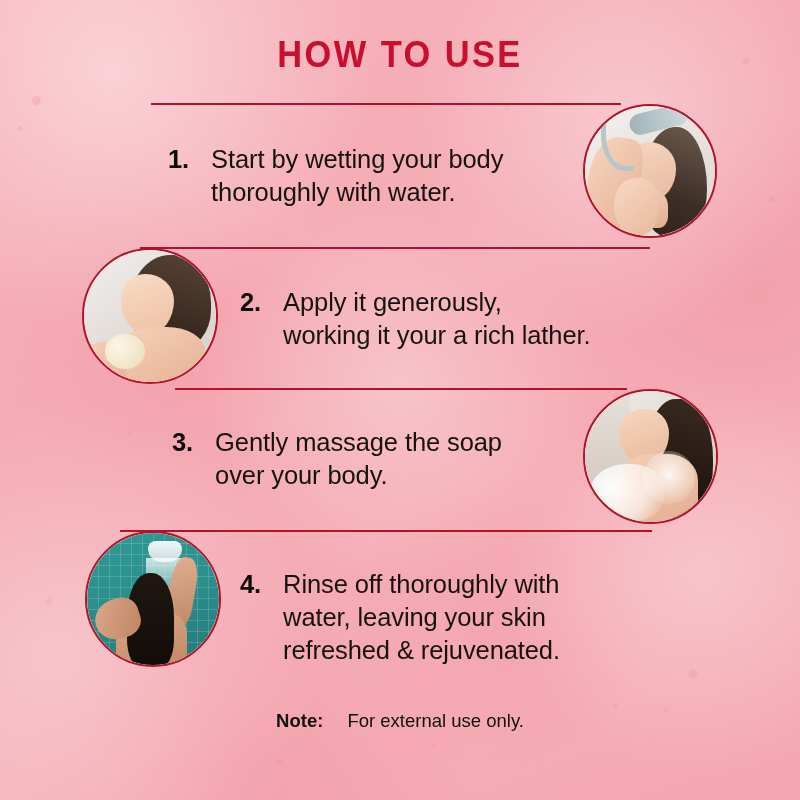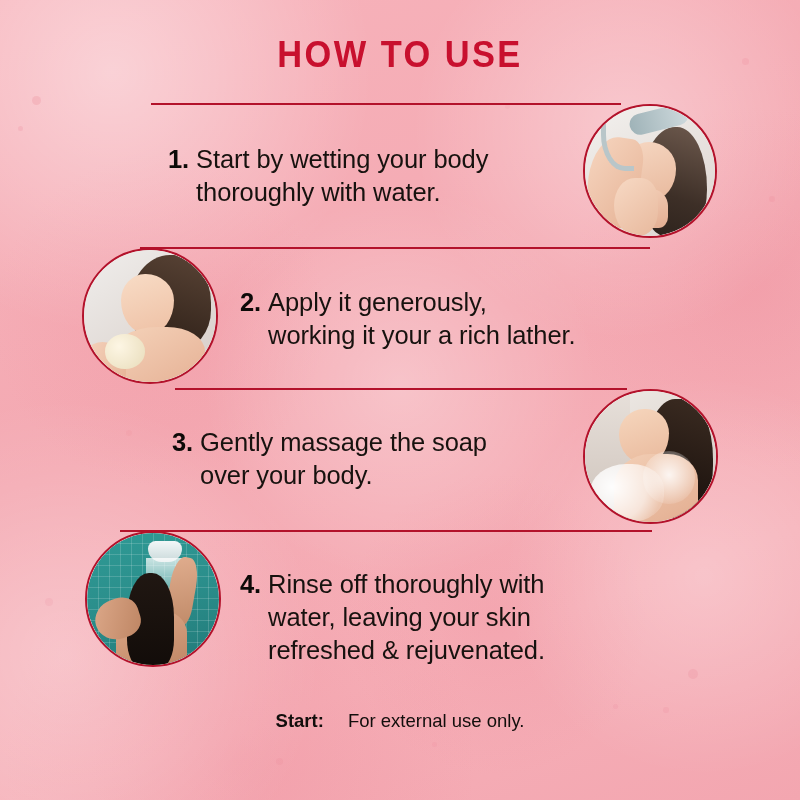--- a/index.html
+++ b/index.html
@@ -66,21 +66,21 @@
   }
   .step-body{ display:inline; }
 
   .s1{ left:168px; top:143px; width:400px; }
   .s2{ left:240px; top:286px; width:400px; }
   .s3{ left:172px; top:426px; width:400px; }
   .s4{ left:240px; top:568px; width:400px; }
 
   .hang{ display:flex; }
   .hang .step-num{ flex:0 0 auto; padding-right:7px; }
-  .hang .step-body{ flex:1 1 auto; }
+  .hang .step-body{ flex:1 1 auto;margin-left:15px; }
 
   
   .photo{
     position:absolute; z-index:7;
     border-radius:50%;
     border:2.5px solid #b3122b;
     overflow:hidden;
     background:#f2e7e4;
   }
   .photo .inner{ position:absolute; inset:0; border-radius:50%; overflow:hidden; }
@@ -276,14 +276,14 @@
         <div class="spray"></div>
       <div class="armup"></div>
         <div class="back"></div>
         <div class="hair"></div>
         <div class="armleft"></div>
     </div>
   </div>
 </div>
 
 <div id="note">
-  <span class="note-label">Start:</span><span class="note-text">For external use only.</span>
+  <span class="note-label">Note:</span><span class="note-text">For external use only.</span>
 </div>
 
 </body></html>

